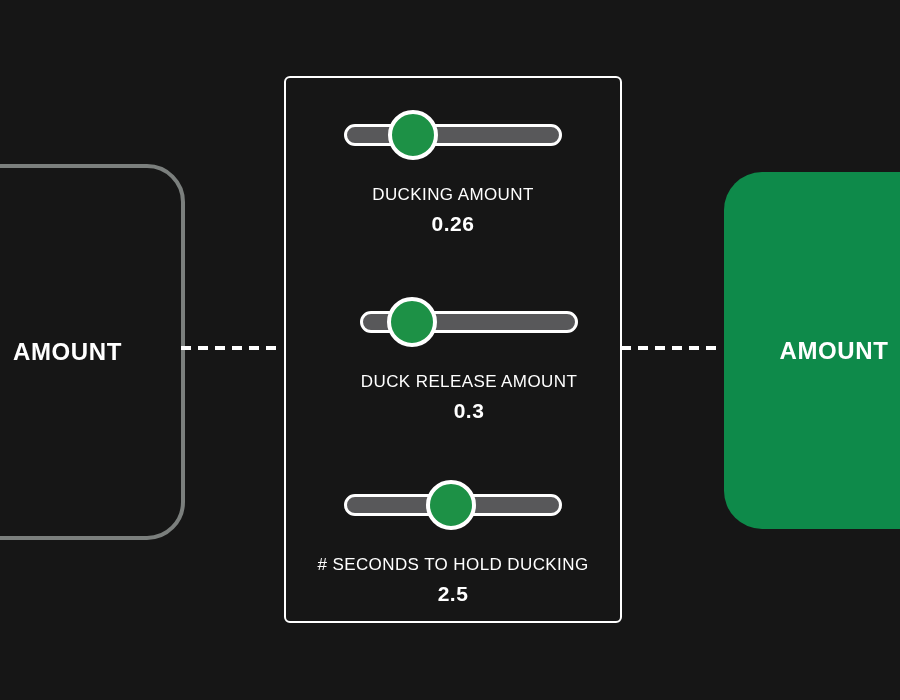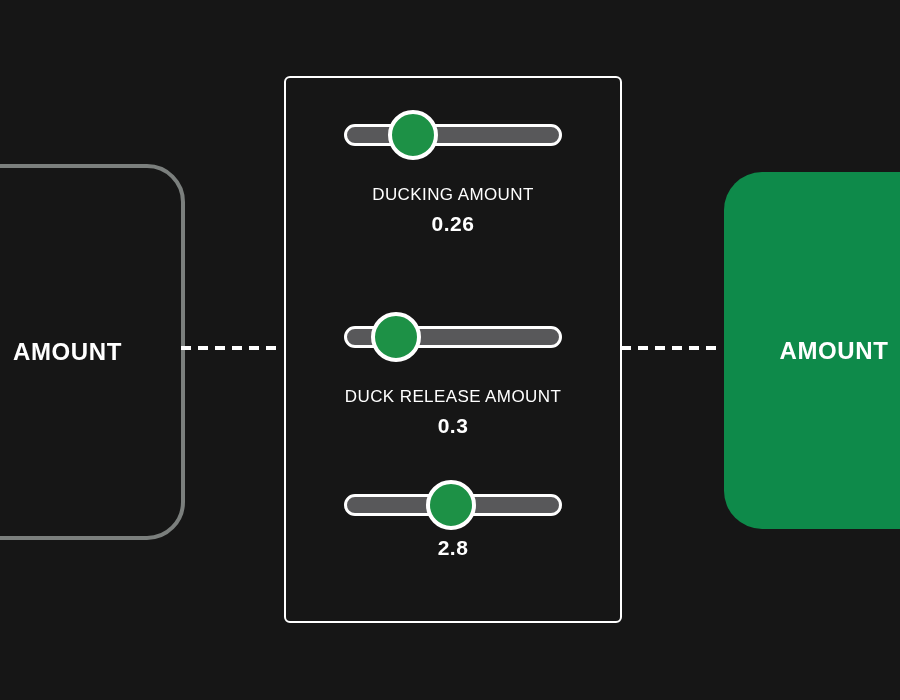--- a/index.html
+++ b/index.html
@@ -71,21 +71,21 @@
   .slider-group {
     position: absolute;
     left: 0;
     width: 100%;
     display: flex;
     flex-direction: column;
     align-items: center;
     text-align: center;
   }
   .slider-group.g0 { top: 33px; }
-  .slider-group.g1 { top: 235px; }
+  .slider-group.g1 { top: 220px; padding-left: 16px; }
   .slider-group.g2 { top: 403px; }
 
   .slider-row {
     height: 48px;
     display: flex;
     align-items: center;
     justify-content: center;
     width: 100%;
   }
   .track {
@@ -152,21 +152,22 @@
     <div class="slider-label">DUCK RELEASE AMOUNT</div>
     <div class="slider-value">0.3</div>
   </div>
 
   <div class="slider-group g2">
     <div class="slider-row">
       <div class="track">
         <div class="thumb" style="left: calc(49% - 25px);"></div>
       </div>
     </div>
-    <div class="slider-value">2.8</div>
+    <div class="slider-label"># SECONDS TO HOLD DUCKING</div>
+    <div class="slider-value">2.5</div>
   </div>
 
 </div>
 
 <div class="connector connector-right"></div>
 
 <div class="node node-output">
   <span>AMOUNT</span>
 </div>
 

